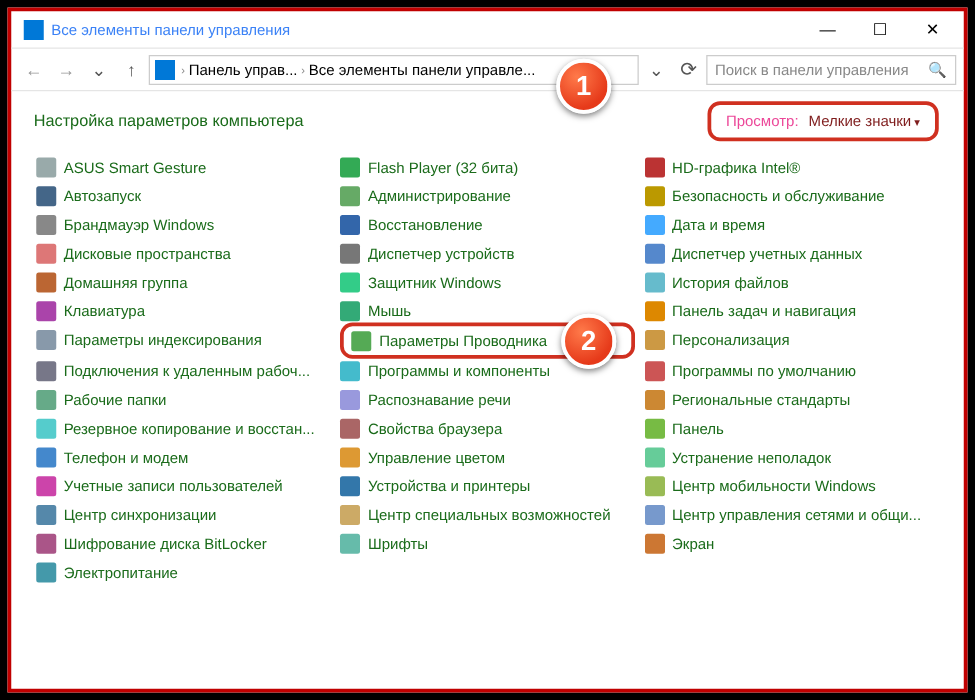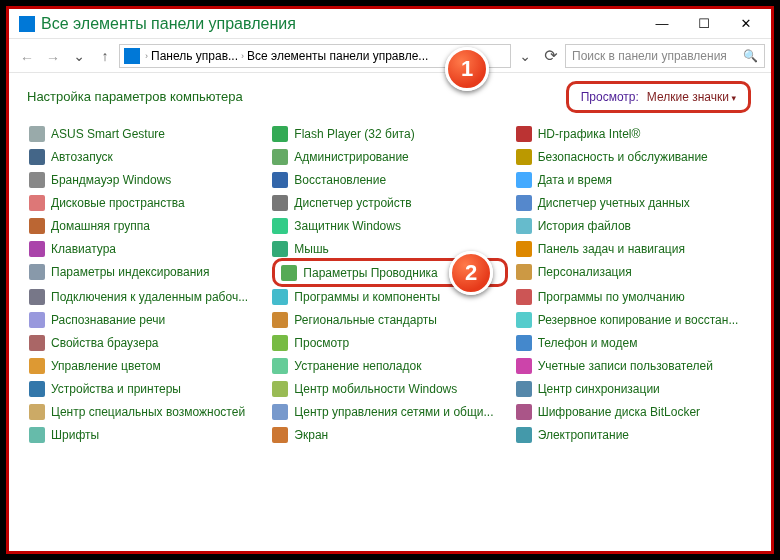--- a/index.html
+++ b/index.html
@@ -1,34 +1,34 @@
 <!DOCTYPE html>
 <html><head>
 <meta charset="utf-8">
 <style>
 *{box-sizing:border-box;margin:0;padding:0;font-family:'Segoe UI',Tahoma,sans-serif}
 body{background:#000;width:780px;height:560px;padding:6px;overflow:hidden}
 .frame{width:768px;height:548px;background:#fff;border:3px solid #c00000;position:relative}
 .titlebar{height:30px;display:flex;align-items:center;padding:0 4px;border-bottom:1px solid #e5e5e5}
 .titlebar .ticon{width:16px;height:16px;background:#0078d7;margin:0 6px;display:inline-block}
-.titlebar .ttext{font-size:16px;color:#15803d;flex:1}
+.titlebar .ttext{font-size:12px;color:#3b82f6;flex:1}
 .tctrls{display:flex}
 .tctrls div{width:42px;height:28px;display:flex;align-items:center;justify-content:center;font-size:13px;color:#000;font-family:Arial}
 .navbar{height:34px;display:flex;align-items:center;padding:0 6px;gap:2px;border-bottom:1px solid #e5e5e5}
 .navarrow{width:24px;height:24px;display:flex;align-items:center;justify-content:center;color:#999;font-size:14px}
 .navarrow.on{color:#555}
 .crumbs{flex:1;height:24px;border:1px solid #ccc;display:flex;align-items:center;padding:0 4px;font-size:12px;overflow:hidden}
 .crumbs .sep{color:#888;margin:0 3px;font-size:9px}
 .crumbs .cicon{width:16px;height:16px;margin-right:2px}
 .refresh{width:24px;height:24px;display:flex;align-items:center;justify-content:center;color:#555}
 .search{width:200px;height:24px;border:1px solid #ccc;display:flex;align-items:center;padding:0 6px;font-size:12px;color:#888;justify-content:space-between}
 .content{padding:16px 18px 8px 18px;position:relative}
 .header{font-size:13px;color:#1a6b1a;margin-bottom:18px}
 .viewbox{position:absolute;top:8px;right:20px;border:3px solid #d03020;border-radius:10px;padding:6px 12px;display:flex;align-items:center;gap:8px;font-size:12px}
-.viewlabel{color:#4c1d95}
+.viewlabel{color:#ec4899}
 .viewlink{color:#7f1d1d}
 .viewlink::after{content:' ▾';font-size:9px}
 .grid{display:grid;grid-template-columns:repeat(3,1fr);column-gap:4px;row-gap:0}
 .item{display:flex;align-items:center;height:23px;padding:1px 2px;font-size:12px;color:#1a6b1a;cursor:pointer;position:relative;white-space:nowrap;overflow:hidden}
 .item .ic{width:16px;height:16px;margin-right:6px;flex-shrink:0;display:inline-block;border-radius:2px}
 .hl{border:3px solid #d03020;border-radius:10px;padding:1px 4px;margin:-2px 2px}
 .hl .item{height:21px}
 .badge{position:absolute;width:44px;height:44px;border-radius:50%;background:radial-gradient(circle at 35% 30%,#ff7a4a,#e63a1a 70%);border:3px solid #fff;box-shadow:0 2px 5px rgba(0,0,0,.5);display:flex;align-items:center;justify-content:center;color:#fff;font-size:22px;font-weight:bold;z-index:10}
 .b1{top:38px;left:436px}
 .b2{top:242px;left:440px}
@@ -174,38 +174,42 @@
         </div>
         <div class="item">
           <span class="ic i23"></span>
           <span>Программы и компоненты</span>
         </div>
         <div class="item">
           <span class="ic i24"></span>
           <span>Программы по умолчанию</span>
         </div>
         <div class="item">
+          <span class="ic i25"></span>
+          <span>Рабочие папки</span>
+        </div>
+        <div class="item">
           <span class="ic i26"></span>
           <span>Распознавание речи</span>
         </div>
         <div class="item">
           <span class="ic i27"></span>
           <span>Региональные стандарты</span>
         </div>
         <div class="item">
           <span class="ic i28"></span>
           <span>Резервное копирование и восстан...</span>
         </div>
         <div class="item">
           <span class="ic i29"></span>
           <span>Свойства браузера</span>
         </div>
         <div class="item">
           <span class="ic i30"></span>
-          <span>Просмотр</span>
+          <span>Панель</span>
         </div>
         <div class="item">
           <span class="ic i31"></span>
           <span>Телефон и модем</span>
         </div>
         <div class="item">
           <span class="ic i32"></span>
           <span>Управление цветом</span>
         </div>
         <div class="item">

